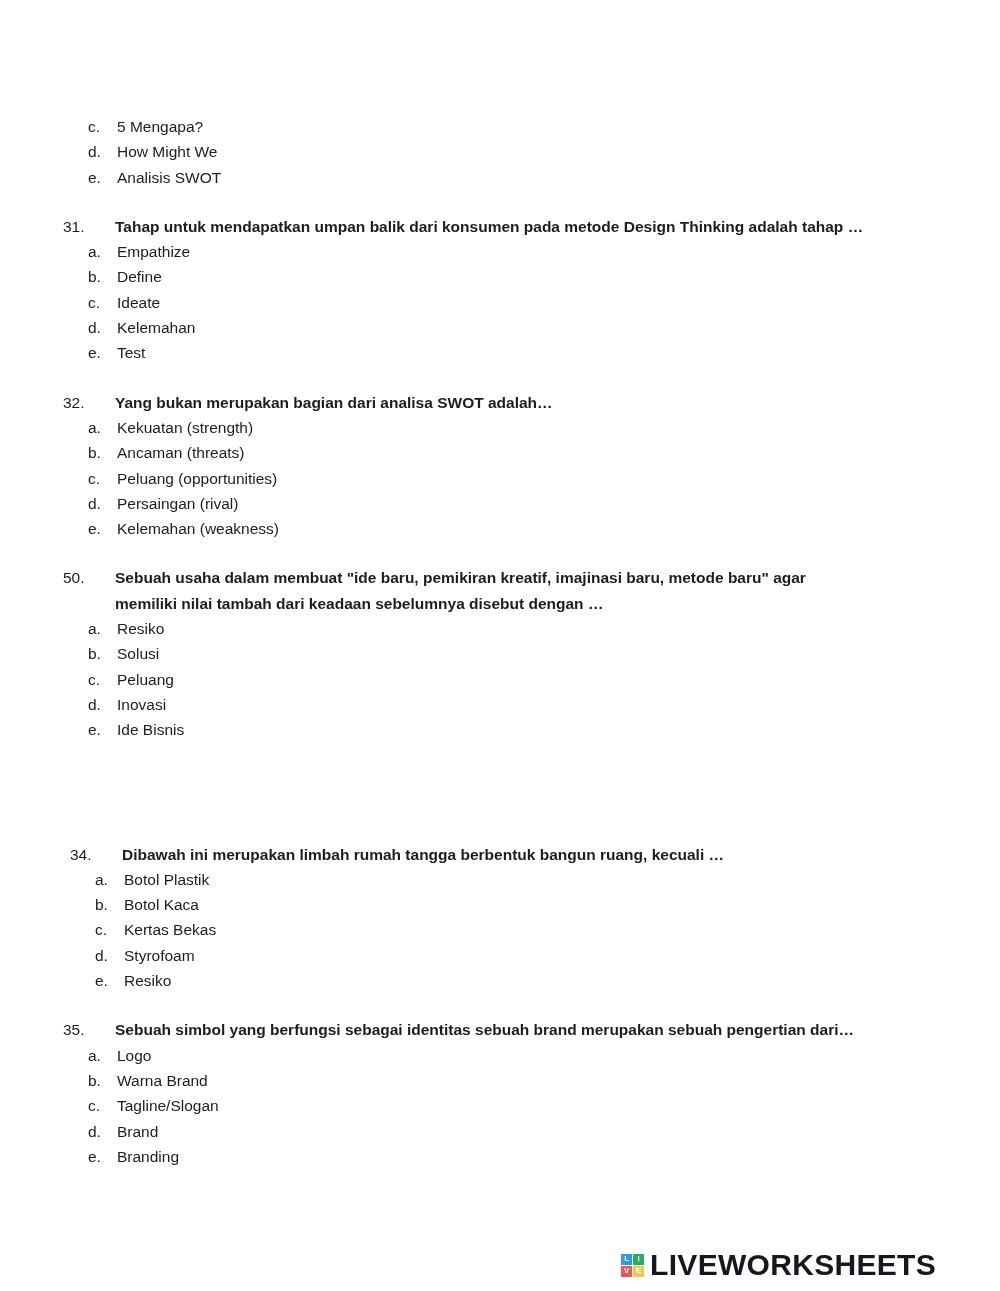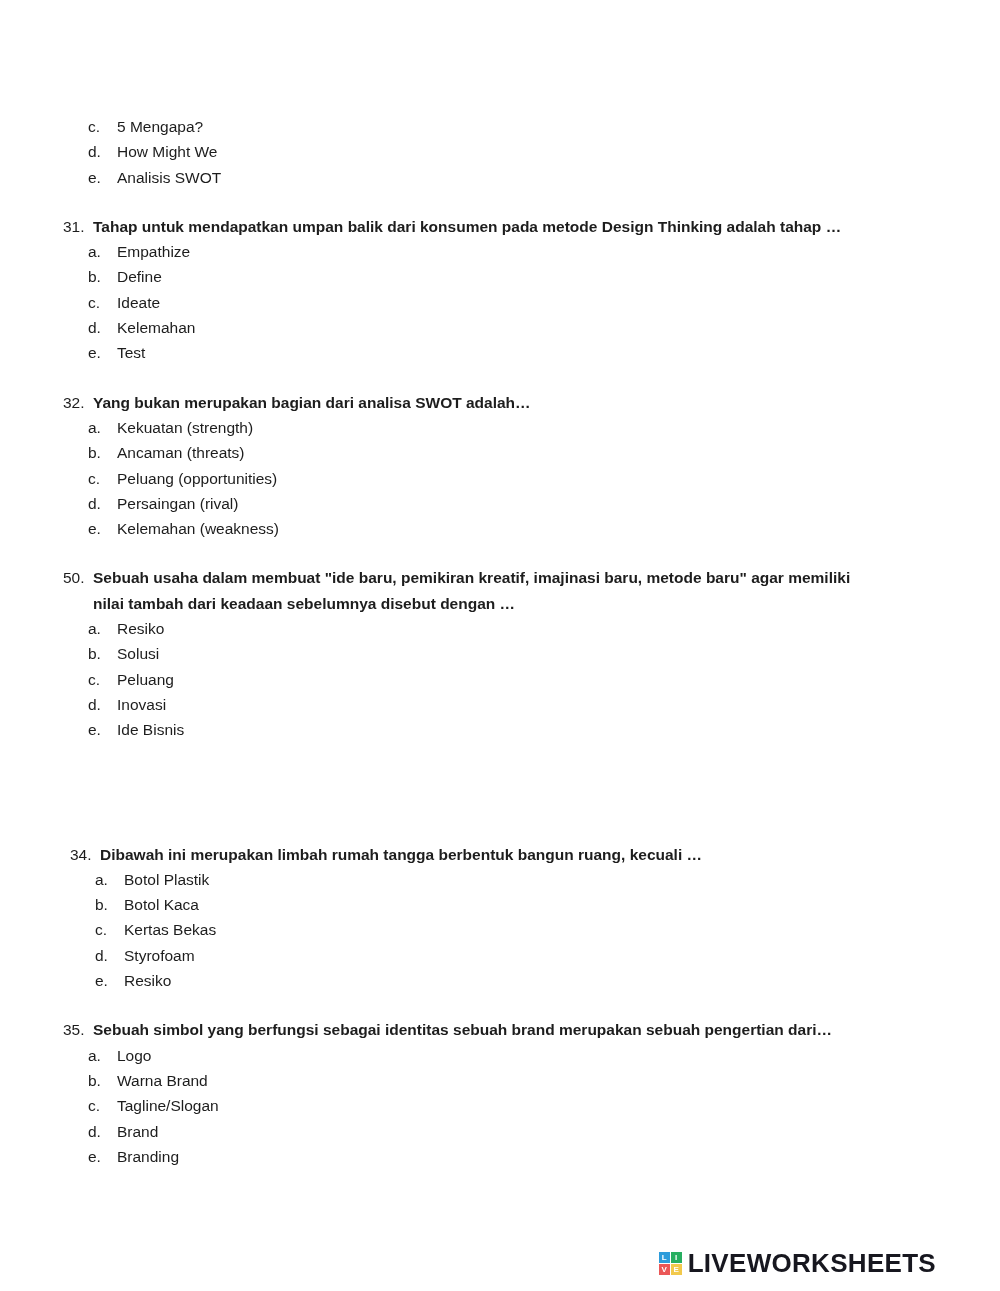--- a/index.html
+++ b/index.html
@@ -12,20 +12,21 @@
     font-family: "Liberation Sans", sans-serif;
     color: #1d1d1d;
   }
   .content {
     padding: 114px 130px 0 63px;
   }
   .question-line {
     display: flex;
     font-size: 15.5px;
     line-height: 25.3px;
+    gap: 22px;
   }
   .q-number { flex: 0 0 30px; }
   .q-text { flex: 1; font-weight: bold; }
   .option-line {
     display: flex;
     padding-left: 25px;
     font-size: 15.5px;
     line-height: 25.3px;
     cursor: default;
   }
@@ -52,21 +53,21 @@
   .logo-cell {
     display: flex;
     align-items: center;
     justify-content: center;
     color: #ffffff;
     font-size: 8px;
     font-weight: bold;
     line-height: 1;
   }
   .brand-text {
-    font-size: 26px;
+    font-size: 30px;
     font-weight: 700;
     letter-spacing: 0.3px;
   }
 </style>
 </head>
 <body>
 
 <div class="content">
   <div id="leading-options">
       <div class="option-line">

